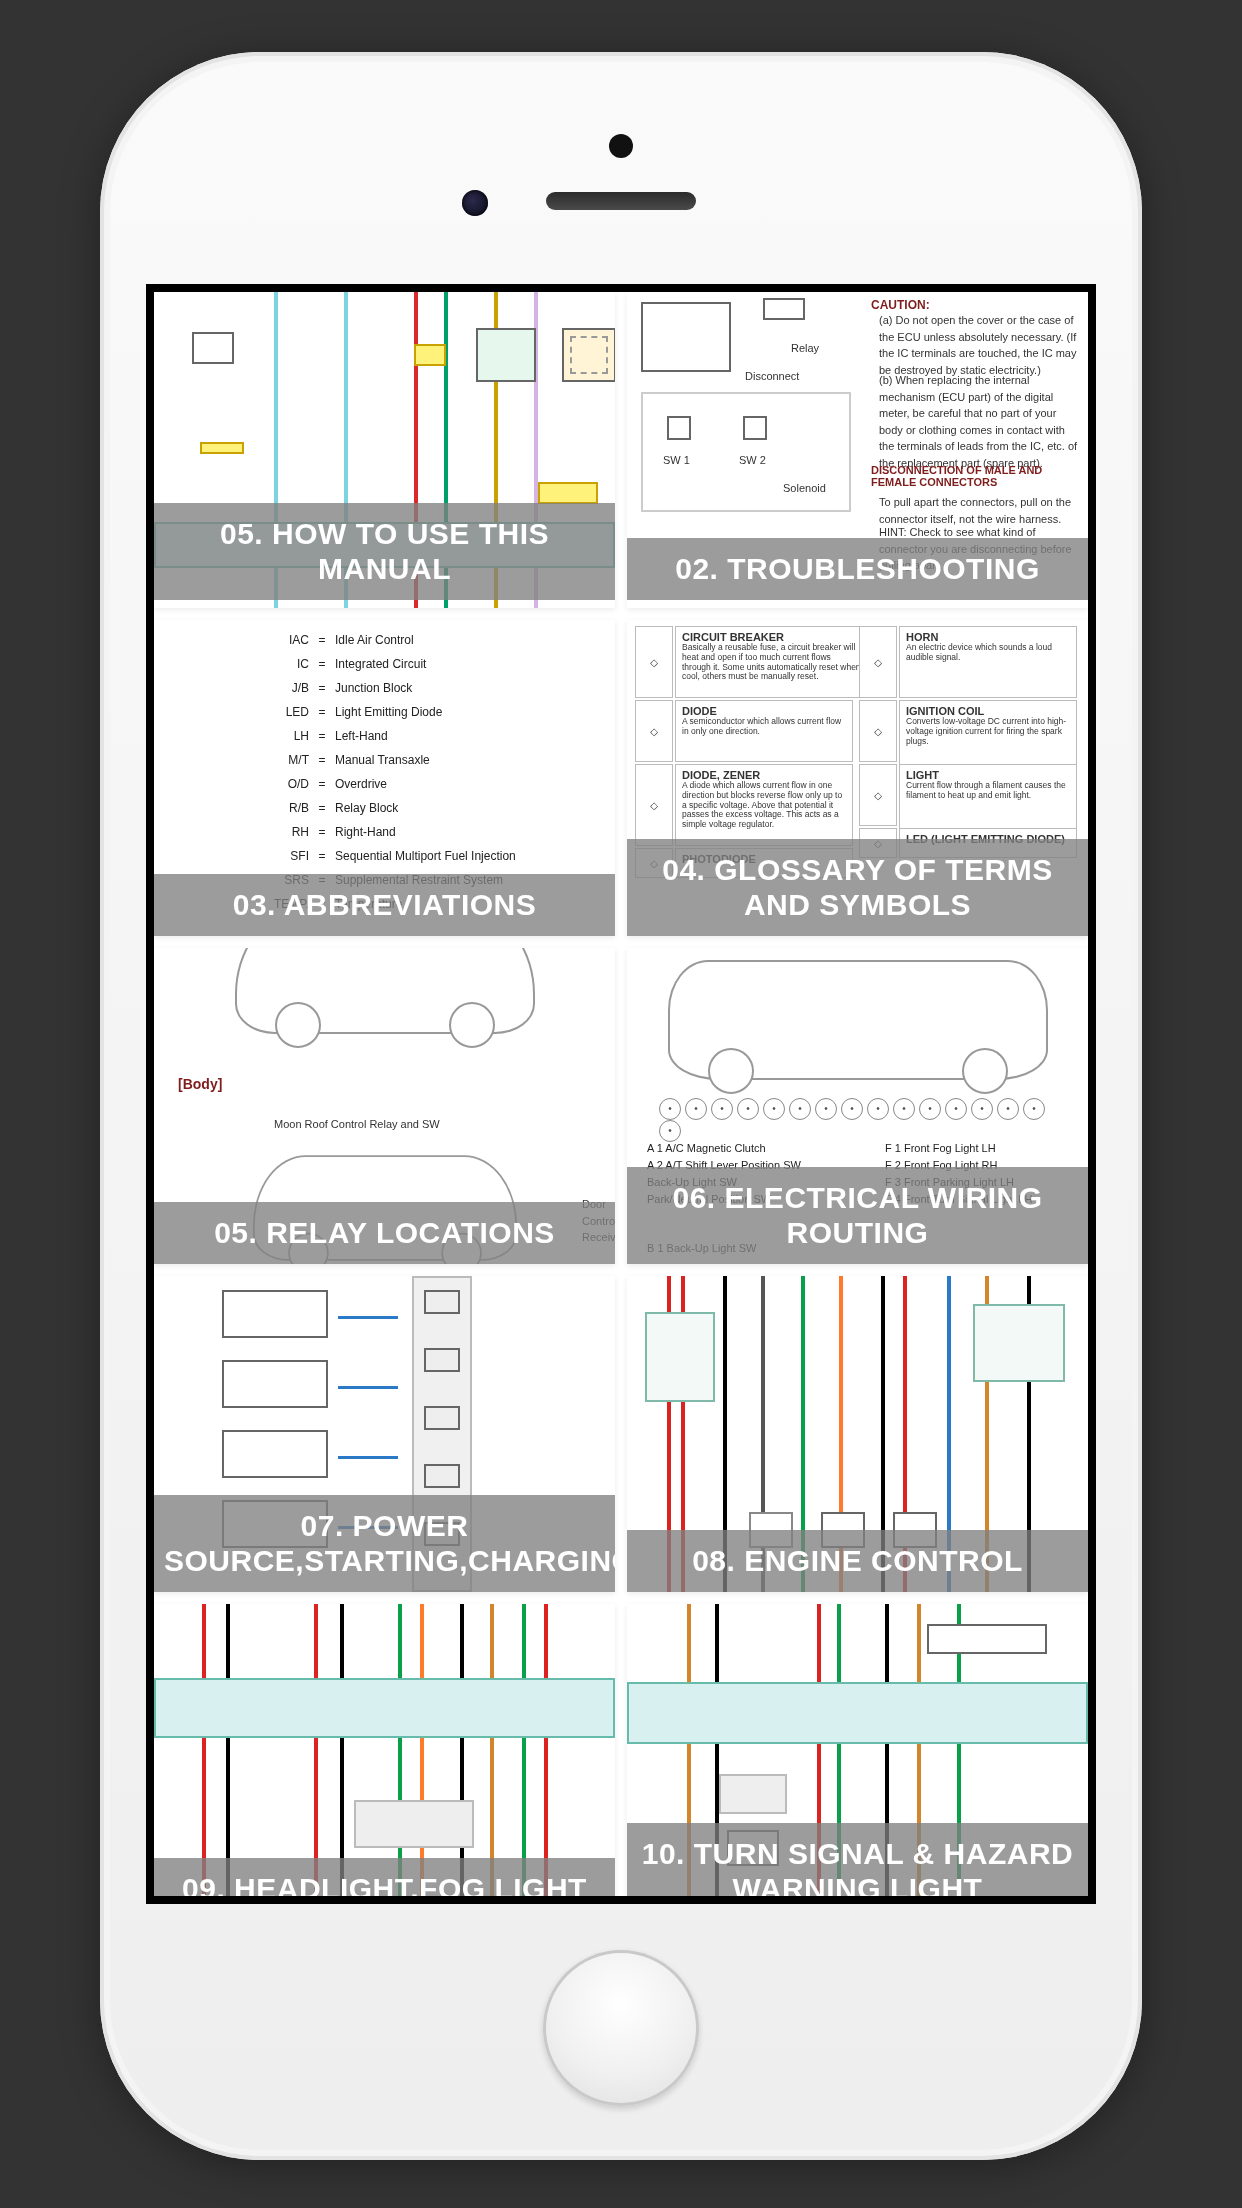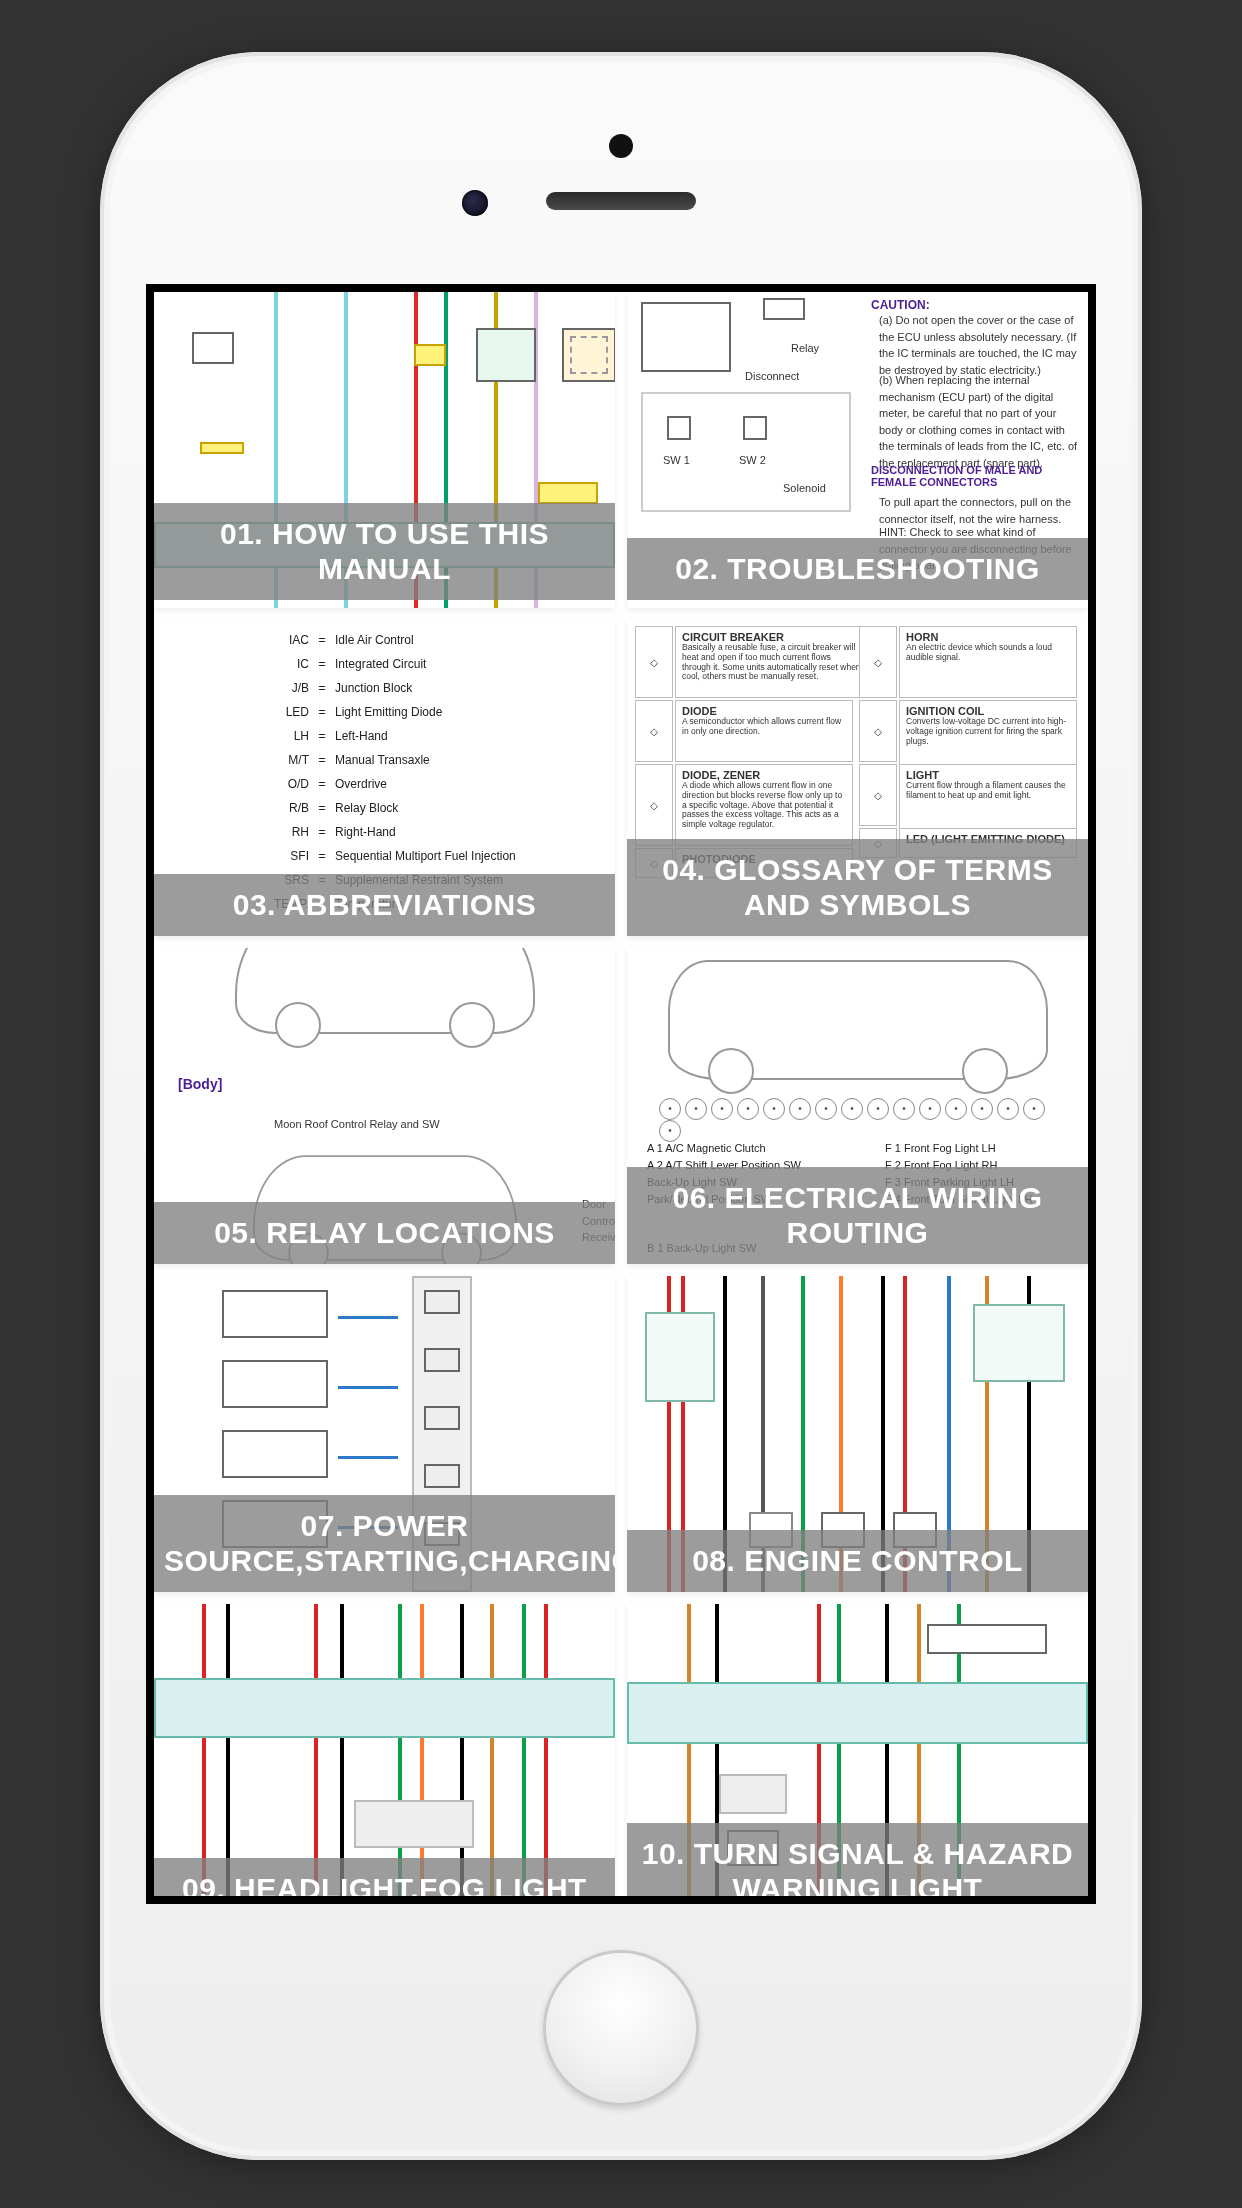--- a/index.html
+++ b/index.html
@@ -92,21 +92,21 @@
     padding: 14px 10px;
     line-height: 1.15;
   }
   .item:nth-child(n+3) .label-bar { bottom: 0; }
 
   
   .wires-v { position:absolute; top:0; bottom:0; }
   .wires-v span { position:absolute; top:0; bottom:0; width:4px; }
   .bar-h { position:absolute; left:0; right:0; background:#d9f0f0; border:2px solid #6ba; }
   .block { position:absolute; background:#fff; border:2px solid #666; }
-  .caution { position:absolute; font:700 12px Arial; color:#4c1d95; }
+  .caution { position:absolute; font:700 12px Arial; color:#7f1d1d; }
   .tiny { position:absolute; font:11px Arial; color:#333; line-height:1.5; }
   .car {
     position:absolute; left:50%; transform:translateX(-50%);
     width:300px; height:120px; border:2px solid #999; border-radius:60px 60px 40px 40px/80px 80px 30px 30px;
     background:#fff;
   }
   .car::before, .car::after {
     content:""; position:absolute; bottom:-16px; width:42px; height:42px;
     background:#fff; border:2px solid #999; border-radius:50%;
   }
@@ -144,21 +144,21 @@
             <div class="bar-h" style="top:230px;height:46px;"></div>
             <div class="block" style="left:38px;top:40px;width:42px;height:32px;"></div>
             <div class="block" style="left:322px;top:36px;width:60px;height:54px;background:#e6f7ee;"></div>
             <div class="block" style="left:408px;top:36px;width:54px;height:54px;background:#fff4d6;">
               <div style="position:absolute;left:6px;top:6px;right:6px;bottom:6px;border:2px dashed #999;"></div>
             </div>
             <div class="block" style="left:260px;top:52px;width:32px;height:22px;background:#fff27a;border-color:#c9a100;"></div>
             <div class="block" style="left:46px;top:150px;width:44px;height:12px;background:#fff27a;border-color:#c9a100;"></div>
             <div class="block" style="left:384px;top:190px;width:60px;height:22px;background:#fff27a;border-color:#c9a100;"></div>
           </div>
-          <div class="label-bar">01. HOW TO USE THIS MANUAL</div>
+          <div class="label-bar">05. HOW TO USE THIS MANUAL</div>
         </div>
 
         <div class="item">
           <div class="thumb">
             <div class="block" style="left:14px;top:10px;width:90px;height:70px;"></div>
             <div class="block" style="left:136px;top:6px;width:42px;height:22px;"></div>
             <div class="block" style="left:14px;top:100px;width:210px;height:120px;border-color:#ccc;"></div>
             <div class="block" style="left:40px;top:124px;width:24px;height:24px;"></div>
             <div class="block" style="left:116px;top:124px;width:24px;height:24px;"></div>
             <div class="tiny" style="left:36px; top:160px;">SW 1</div>

